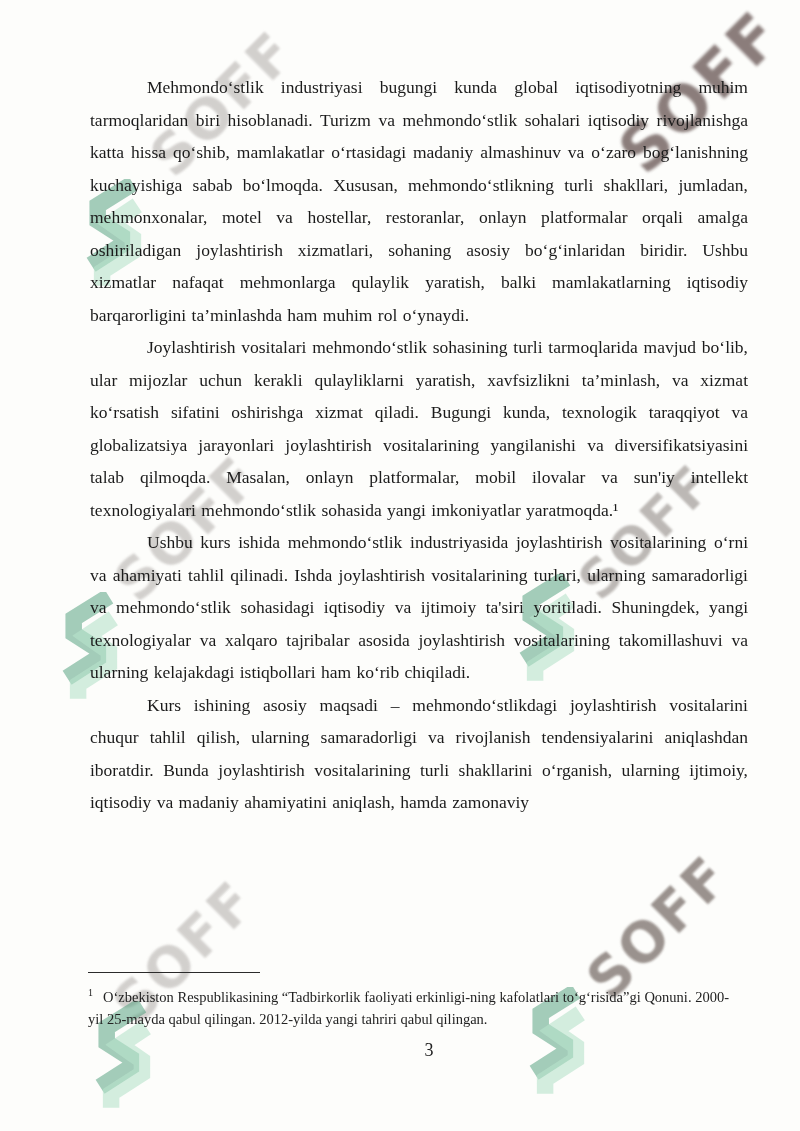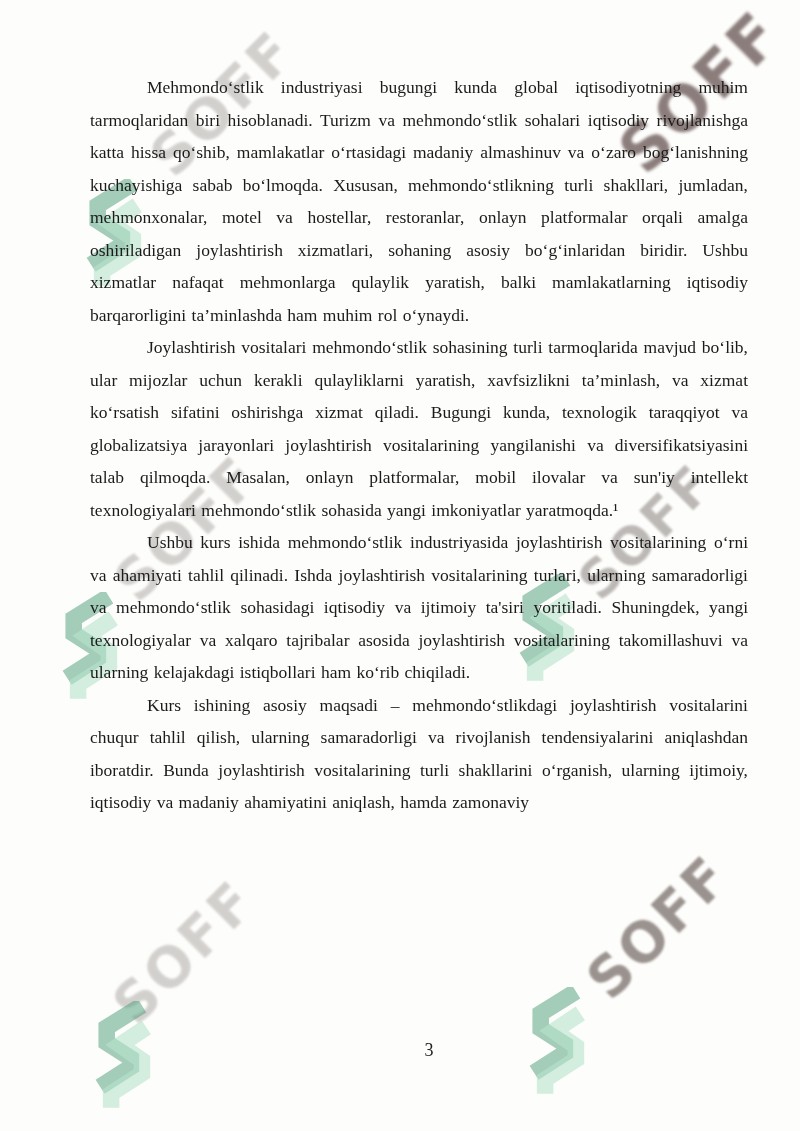--- a/index.html
+++ b/index.html
@@ -116,16 +116,22 @@
     </svg>
   </div>
 
   <div class="content">
     <p class="para">Mehmondoʻstlik industriyasi bugungi kunda global iqtisodiyotning muhim tarmoqlaridan biri hisoblanadi. Turizm va mehmondoʻstlik sohalari iqtisodiy rivojlanishga katta hissa qoʻshib, mamlakatlar oʻrtasidagi madaniy almashinuv va oʻzaro bogʻlanishning kuchayishiga sabab boʻlmoqda. Xususan, mehmondoʻstlikning turli shakllari, jumladan, mehmonxonalar, motel va hostellar, restoranlar, onlayn platformalar orqali amalga oshiriladigan joylashtirish xizmatlari, sohaning asosiy boʻgʻinlaridan biridir. Ushbu xizmatlar nafaqat mehmonlarga qulaylik yaratish, balki mamlakatlarning iqtisodiy barqarorligini ta’minlashda ham muhim rol oʻynaydi.</p>
     <p class="para">Joylashtirish vositalari mehmondoʻstlik sohasining turli tarmoqlarida mavjud boʻlib, ular mijozlar uchun kerakli qulayliklarni yaratish, xavfsizlikni ta’minlash, va xizmat koʻrsatish sifatini oshirishga xizmat qiladi. Bugungi kunda, texnologik taraqqiyot va globalizatsiya jarayonlari joylashtirish vositalarining yangilanishi va diversifikatsiyasini talab qilmoqda. Masalan, onlayn platformalar, mobil ilovalar va sun'iy intellekt texnologiyalari mehmondoʻstlik sohasida yangi imkoniyatlar yaratmoqda.¹</p>
     <p class="para">Ushbu kurs ishida mehmondoʻstlik industriyasida joylashtirish vositalarining oʻrni va ahamiyati tahlil qilinadi. Ishda joylashtirish vositalarining turlari, ularning samaradorligi va mehmondoʻstlik sohasidagi iqtisodiy va ijtimoiy ta'siri yoritiladi. Shuningdek, yangi texnologiyalar va xalqaro tajribalar asosida joylashtirish vositalarining takomillashuvi va ularning kelajakdagi istiqbollari ham koʻrib chiqiladi.</p>
     <p class="para">Kurs ishining asosiy maqsadi – mehmondoʻstlikdagi joylashtirish vositalarini chuqur tahlil qilish, ularning samaradorligi va rivojlanish tendensiyalarini aniqlashdan iboratdir. Bunda joylashtirish vositalarining turli shakllarini oʻrganish, ularning ijtimoiy, iqtisodiy va madaniy ahamiyatini aniqlash, hamda zamonaviy</p>
   </div>
 
+  <div class="footnote-area">
+    <div class="footnote-rule"></div>
+    <div class="footnote">
+      <sup>1</sup><span>Oʻzbekiston Respublikasining “Tadbirkorlik faoliyati erkinligi-ning kafolatlari toʻgʻrisida”gi Qonuni. 2000-yil 25-mayda qabul qilingan. 2012-yilda yangi tahriri qabul qilingan.</span>
+    </div>
+  </div>
 
   <div class="page-number">3</div>
 
 </div>
 
 </body></html>

